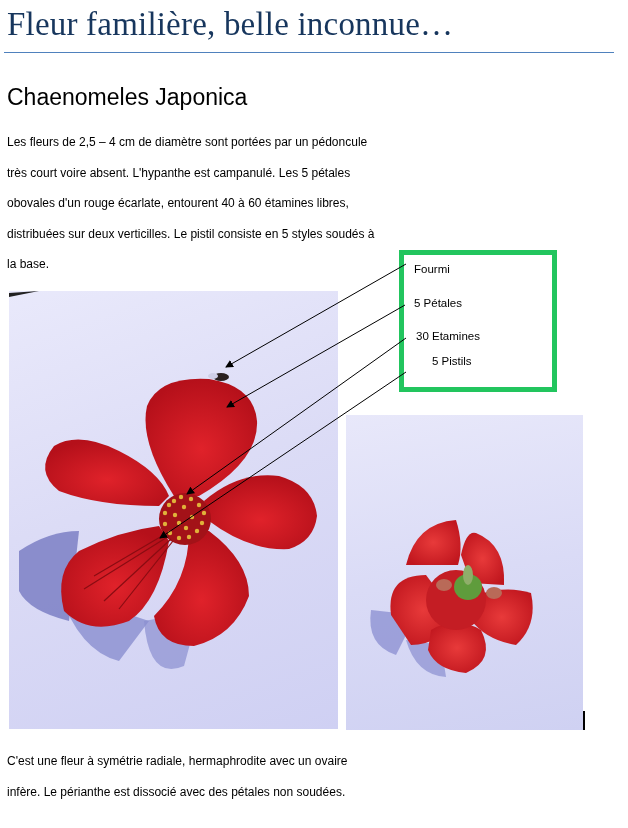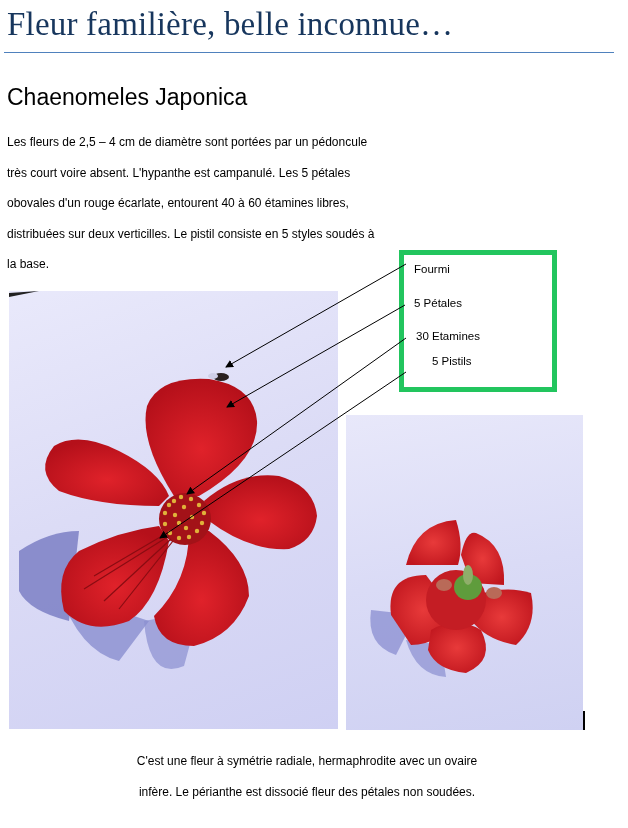--- a/index.html
+++ b/index.html
@@ -3,21 +3,21 @@
 <meta charset="utf-8">
 <style>
   html, body { margin: 0; padding: 0; background: #ffffff; }
   body { width: 628px; height: 828px; position: relative; overflow: hidden; font-family: "Liberation Sans", "DejaVu Sans", sans-serif; color: #000; }
   .title { position: absolute; left: 7px; top: 6px; font-family: "Liberation Serif", "DejaVu Serif", serif; font-size: 33px; color: #17365d; letter-spacing: 0.2px; white-space: nowrap; }
   .title-rule { position: absolute; left: 4px; top: 52px; width: 610px; height: 1px; background: #4f81bd; }
   .subtitle { position: absolute; left: 7px; top: 84px; font-size: 23px; color: #000; white-space: nowrap; }
   .para { position: absolute; left: 7px; font-size: 12px; line-height: 30.5px; color: #000; width: 600px; }
   .para .line { display: block; white-space: nowrap; }
   .para1 { top: 127px; }
-  .para2 { top: 746px; text-align: center; }
+  .para2 { top: 746px; }
   .photo { position: absolute; overflow: hidden; }
   .photo1 { left: 9px; top: 291px; width: 329px; height: 438px; background: linear-gradient(160deg, #e9e9fb 0%, #dcdcf6 45%, #cfd0f3 100%); }
   .photo2 { left: 346px; top: 415px; width: 237px; height: 315px; background: linear-gradient(170deg, #e8e8fa 0%, #dadbf6 50%, #cfd1f2 100%); }
   .photo svg { position: absolute; left: 0; top: 0; }
   .legend-box { position: absolute; left: 399px; top: 250px; width: 158px; height: 142px; border: 5px solid #22c55e; background: #fff; box-sizing: border-box; }
   .legend-item { position: absolute; left: 10px; font-size: 11.5px; color: #000; white-space: nowrap; }
   .arrows { position: absolute; left: 0; top: 0; pointer-events: none; }
   .cursor { position: absolute; left: 583px; top: 711px; width: 2px; height: 19px; background: #000; }
 </style>
 </head>
@@ -130,14 +130,14 @@
   <line x1="406" y1="264" x2="226" y2="367" stroke="#000" stroke-width="1" marker-end="url(#ah)"></line>
   <line x1="405" y1="305" x2="227" y2="407" stroke="#000" stroke-width="1" marker-end="url(#ah)"></line>
   <line x1="406" y1="338" x2="187" y2="494" stroke="#000" stroke-width="1" marker-end="url(#ah)"></line>
   <line x1="406" y1="372" x2="160" y2="538" stroke="#000" stroke-width="1" marker-end="url(#ah)"></line>
 </svg>
 
 <div class="cursor"></div>
 
 <div class="para para2">
   <span class="line">C'est une fleur à symétrie radiale, hermaphrodite  avec un ovaire</span>
-  <span class="line">infère. Le périanthe est dissocié fleur des pétales non soudées.</span>
+  <span class="line">infère. Le périanthe est dissocié avec des pétales non soudées.</span>
 </div>
 
 </body></html>

